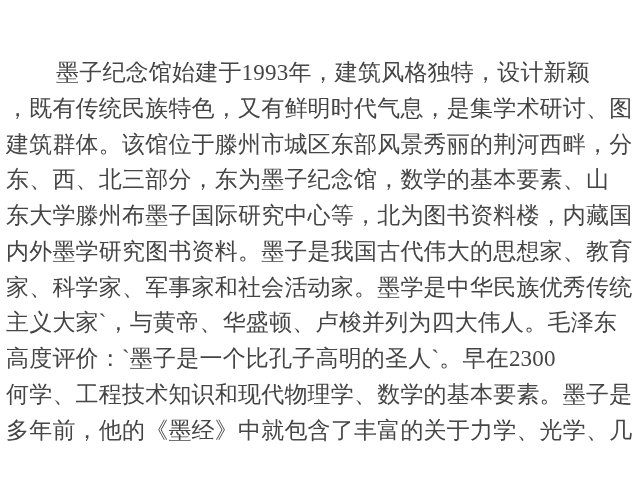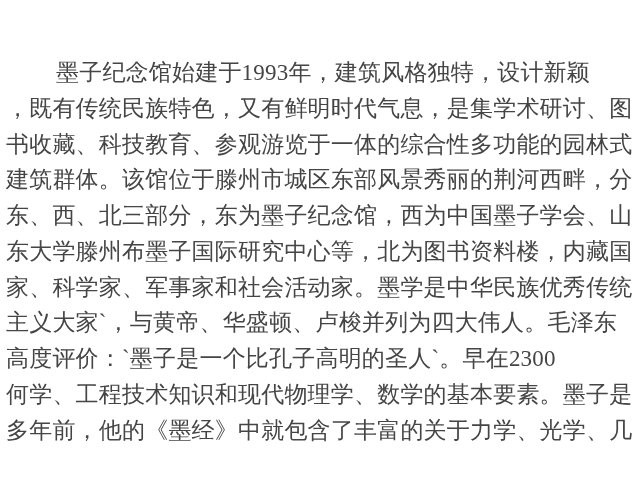--- a/index.html
+++ b/index.html
@@ -32,22 +32,22 @@
   .line.first {
     text-indent: 50px;
   }
 </style>
 </head>
 <body>
 
 <div class="doc">
   <div class="line first">墨子纪念馆始建于1993年，建筑风格独特，设计新颖</div>
   <div class="line">，既有传统民族特色，又有鲜明时代气息，是集学术研讨、图</div>
-  <div class="line">书收藏、科技教育、参观游览于一体的综合性多功能的园林式</div>
   <div class="line">建筑群体。该馆位于滕州市城区东部风景秀丽的荆河西畔，分</div>
-  <div class="line">东、西、北三部分，东为墨子纪念馆，西为中国墨子学会、山</div>
+  <div class="line">东、西、北三部分，东为墨子纪念馆，数学的基本要素、山</div>
   <div class="line">东大学滕州布墨子国际研究中心等，北为图书资料楼，内藏国</div>
+  <div class="line">内外墨学研究图书资料。墨子是我国古代伟大的思想家、教育</div>
   <div class="line">家、科学家、军事家和社会活动家。墨学是中华民族优秀传统</div>
   <div class="line">主义大家`，与黄帝、华盛顿、卢梭并列为四大伟人。毛泽东</div>
   <div class="line">高度评价：`墨子是一个比孔子高明的圣人`。早在2300</div>
   <div class="line">何学、工程技术知识和现代物理学、数学的基本要素。墨子是</div>
   <div class="line">多年前，他的《墨经》中就包含了丰富的关于力学、光学、几</div>
 </div>
 
 </body></html>

